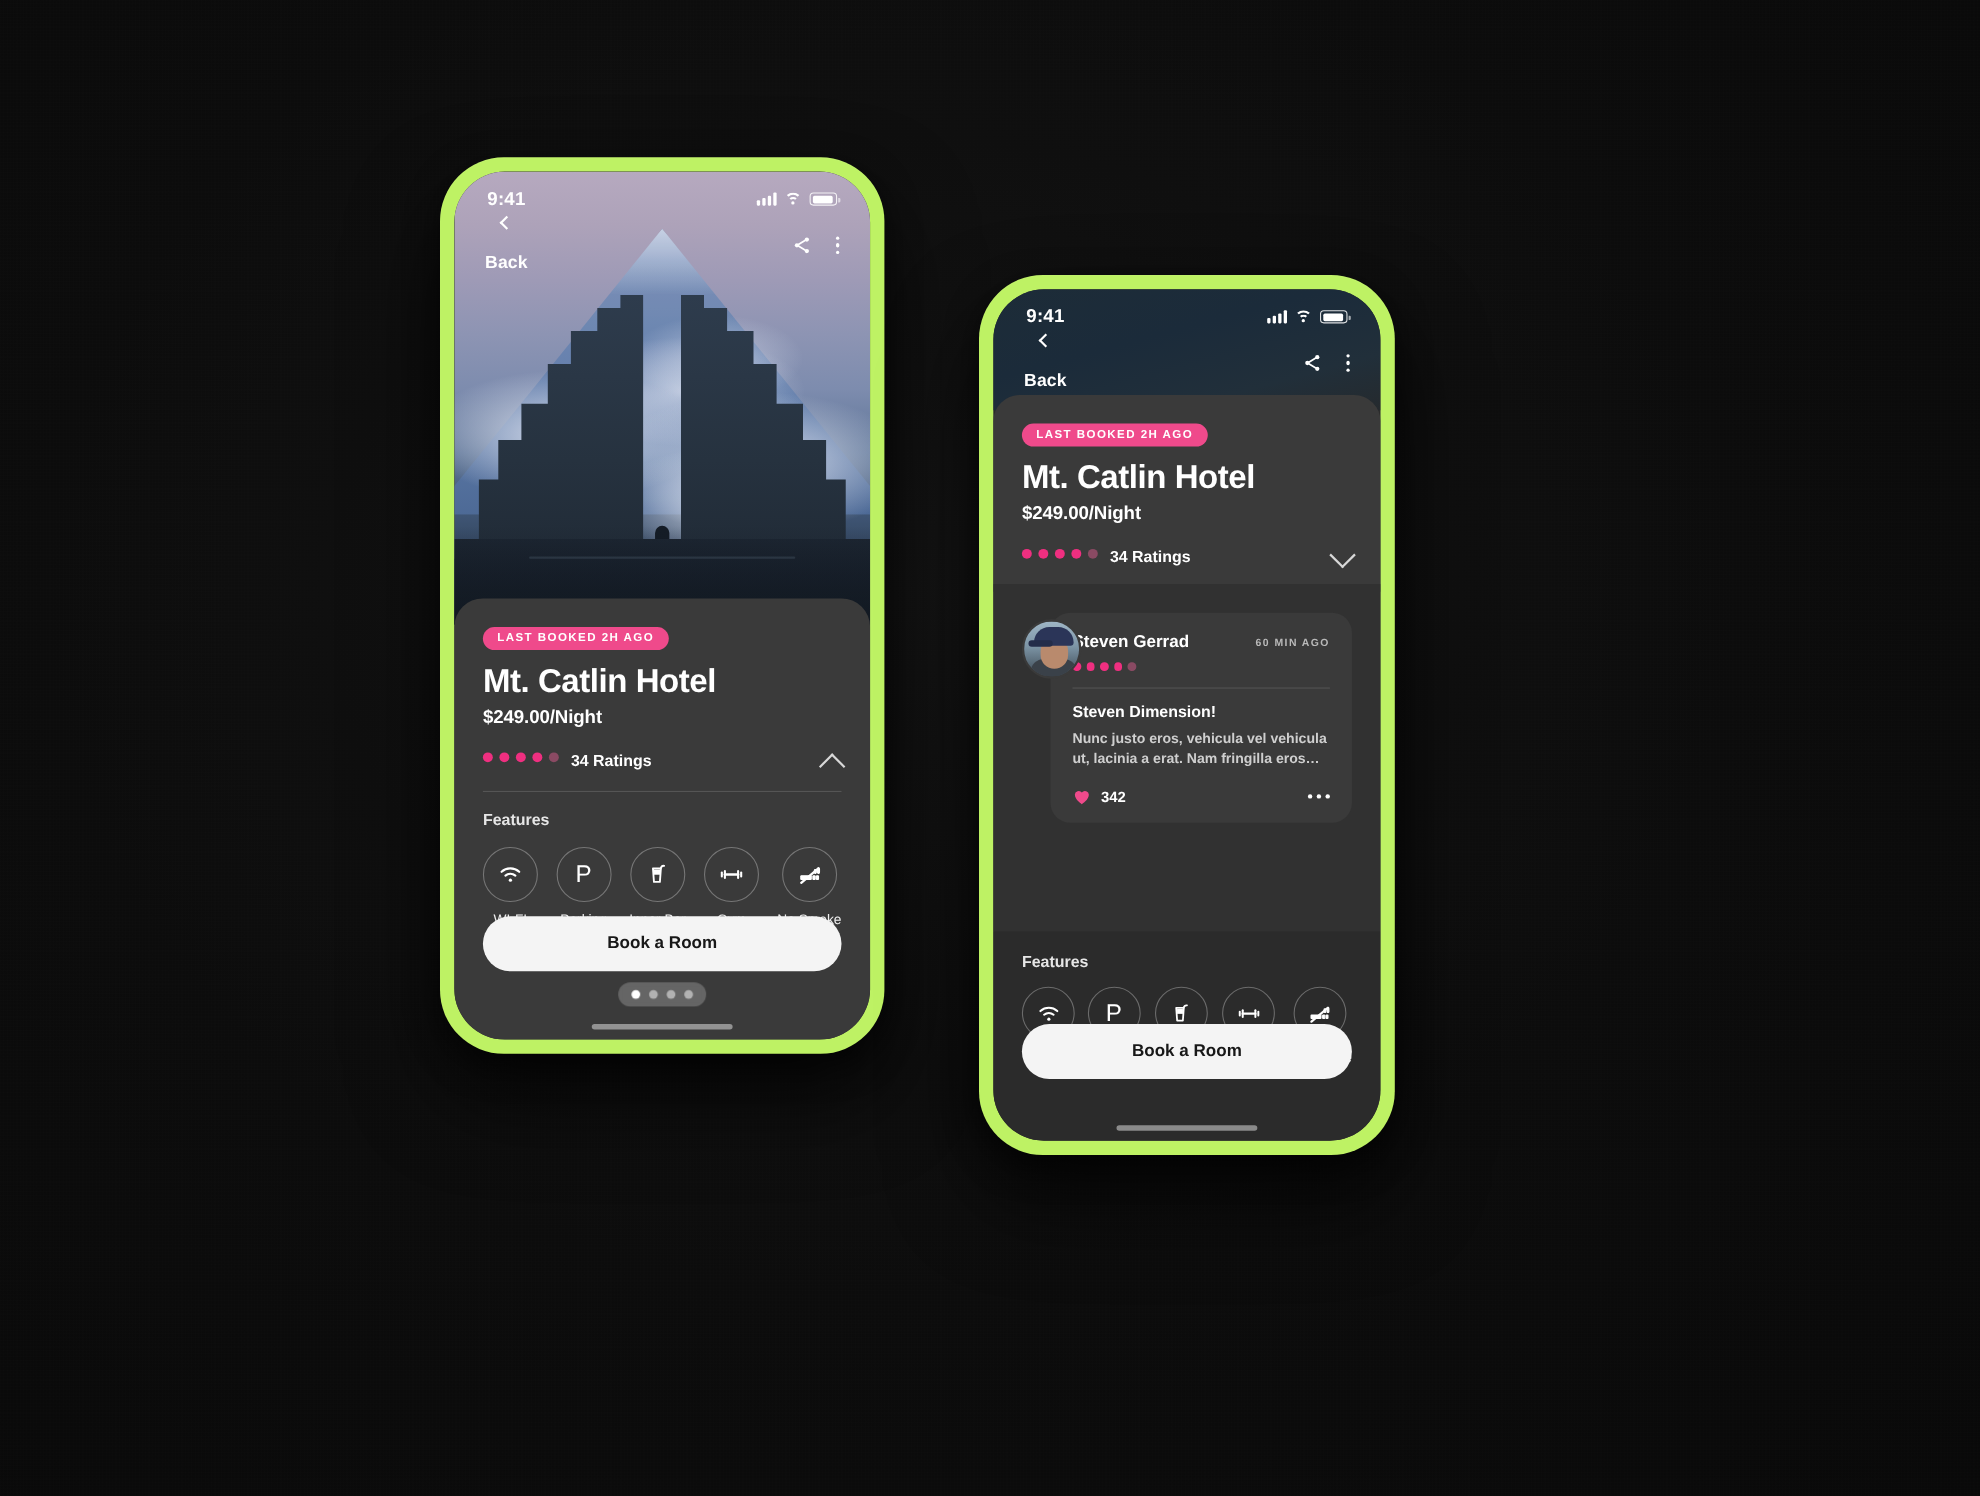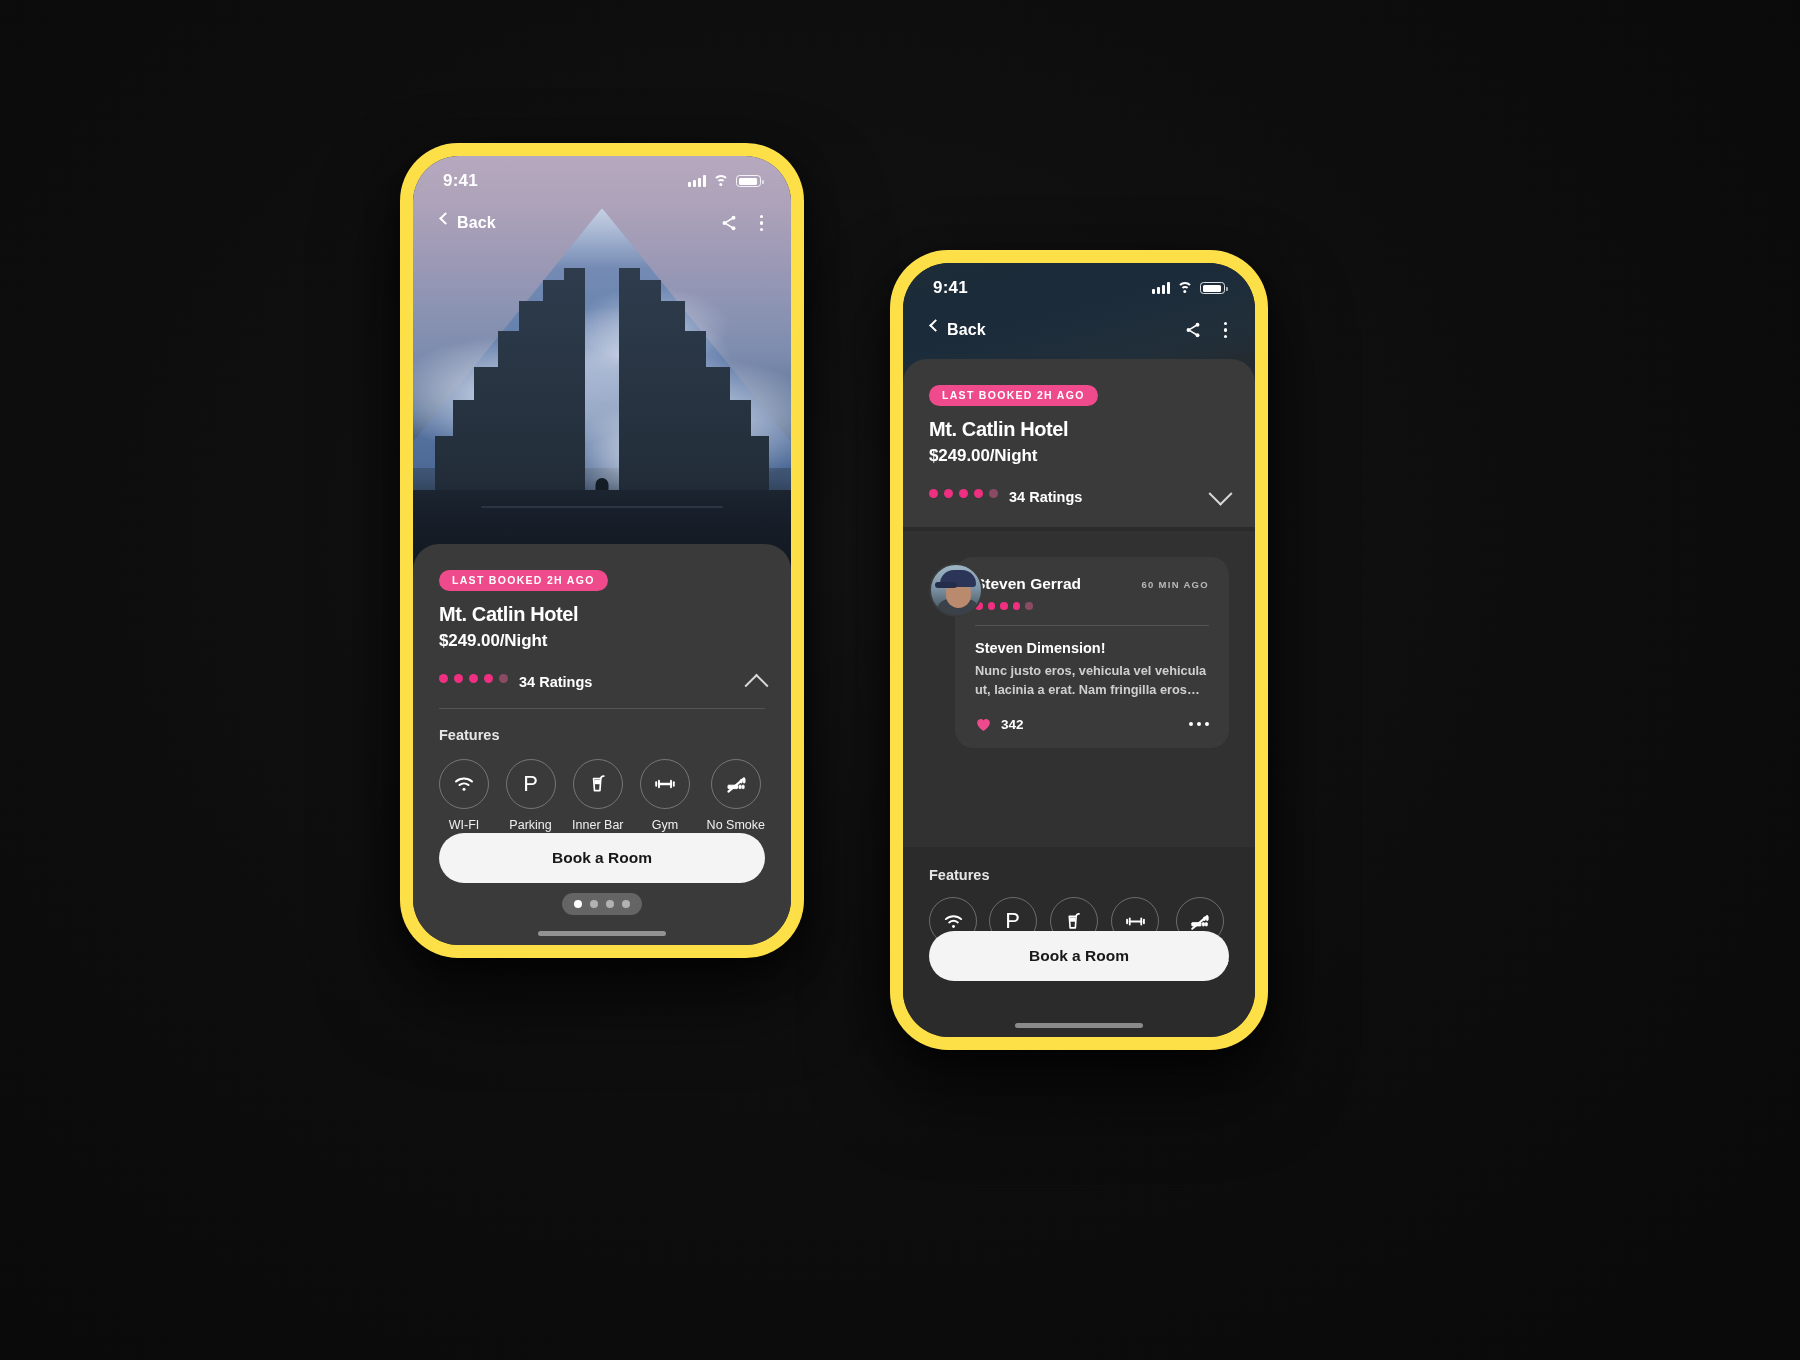--- a/index.html
+++ b/index.html
@@ -26,21 +26,21 @@
     inset: 0;
     opacity: .35;
     background-image:
       repeating-linear-gradient(0deg, rgba(255,255,255,.012) 0 1px, transparent 1px 3px),
       repeating-linear-gradient(90deg, rgba(255,255,255,.010) 0 1px, transparent 1px 3px);
   }
 
   
   .phone {
     position: absolute;
-    background: #fde047;
+    background: #bef264;
     border-radius: 58px;
     padding: 13px;
     box-shadow:
       0 40px 80px rgba(0,0,0,.65),
       0 10px 30px rgba(0,0,0,.5),
       inset 0 1px 1px rgba(255,255,255,.05);
   }
   .screen {
     position: relative;
     width: 100%;
@@ -104,21 +104,21 @@
   .navbar {
     position: relative;
     z-index: 6;
     height: 46px;
     display: flex;
     align-items: center;
     justify-content: space-between;
     padding: 0 28px;
     color: #fff;
   }
-  .back-btn { display: flex; align-items: flex-start; gap: 7px; cursor: pointer; }
+  .back-btn { display: flex; align-items: center; gap: 24px; cursor: pointer; flex-direction: column; }
   .chev-left {
     width: 9px; height: 9px;
     border-left: 2.4px solid #fff; border-bottom: 2.4px solid #fff;
     transform: rotate(45deg);
   }
   .back-label { font-size: 16px; font-weight: bold; letter-spacing: .1px; }
   .nav-right { display: flex; align-items: center; gap: 22px; }
   .share-ic { width: 18px; height: 18px; }
   .dots-v { display: flex; flex-direction: column; gap: 3px; align-items: center; }
   .dots-v i { width: 3.4px; height: 3.4px; border-radius: 50%; background: #fff; display: block; }
@@ -252,21 +252,21 @@
     background: #ef4a8b;
     color: #fff;
     font-size: 10.5px;
     font-weight: bold;
     letter-spacing: 1.3px;
     padding: 4px 13px 5px 13px;
     border-radius: 20px;
   }
   .hotel-name {
     color: #fff;
-    font-size: 20px;
+    font-size: 30px;
     font-weight: bold;
     letter-spacing: -.4px;
     margin-top: 13px;
     line-height: 1.05;
   }
   .hotel-price {
     color: #fff;
     font-size: 17px;
     font-weight: bold;
     margin-top: 6px;

